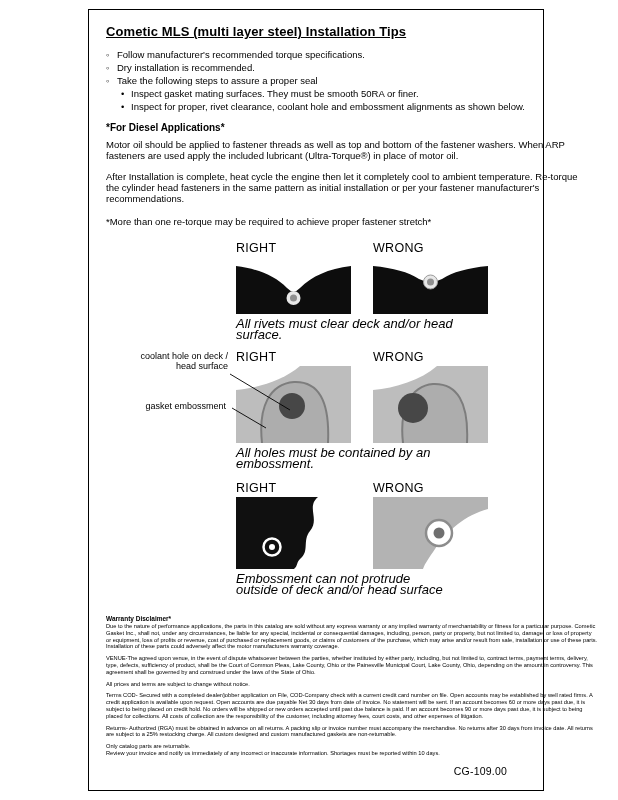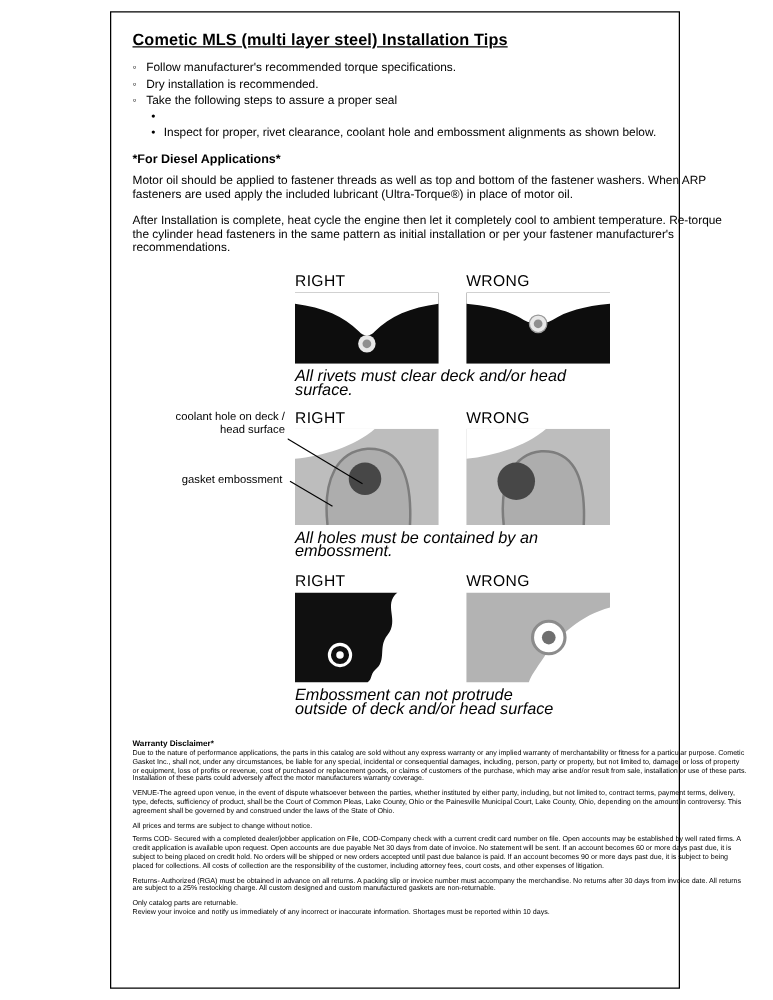--- a/index.html
+++ b/index.html
@@ -76,30 +76,32 @@
         <div class="bullet">
           <span class="b">◦</span>
           <span>Dry installation is recommended.</span>
         </div>
         <div class="bullet">
           <span class="b">◦</span>
           <span>Take the following steps to assure a proper seal</span>
         </div>
         <div class="bullet sub">
           <span class="b">•</span>
+          <span>Inspect gasket mating surfaces.  They must be smooth 50RA or finer.</span>
         </div>
         <div class="bullet sub">
           <span class="b">•</span>
           <span>Inspect for proper, rivet clearance, coolant hole and embossment alignments as shown below.</span>
         </div>
       </div>
 
       <div class="diesel-heading">*For Diesel Applications*</div>
       <div class="para">Motor oil should be applied to fastener threads as well as top and bottom of the fastener washers. When ARP fasteners are used apply the included lubricant (Ultra-Torque®) in place of motor oil.</div>
       <div class="para">After Installation is complete, heat cycle the engine then let it completely cool to ambient temperature. Re-torque the cylinder head fasteners in the same pattern as initial installation or per your fastener manufacturer's recommendations.</div>
+      <div class="note">*More than one re-torque may be required to achieve proper fastener stretch*</div>
 
       <div class="diag-wrap">
         <div class="diag-row">
           <div class="diag-col">
             <div class="diag-head">RIGHT</div>
             <svg class="diag-img" viewBox="0 0 115 57" width="115" height="57">
               <rect width="115" height="57" fill="#0d0d0d"></rect>
               <path d="M0,0 H115 V9 C92,12 76,19 64,31 Q57.5,38 51,31 C39,19 23,12 0,9 Z" fill="#ffffff"></path>
               <circle cx="57.5" cy="41" r="7" fill="#e8e8e8"></circle>
               <circle cx="57.5" cy="41" r="3.5" fill="#8f8f8f"></circle>
@@ -176,16 +178,17 @@
         <div class="legal-heading">Warranty Disclaimer*</div>
         <p class="tight">Due to the nature of performance applications, the parts in this catalog are sold without any express warranty or any implied warranty of merchantability or fitness for a particular purpose.  Cometic Gasket Inc., shall not, under any circumstances, be liable for any special, incidental or consequential damages, including, person, party or property, but not limited to, damage, or loss of property or equipment, loss of profits or revenue, cost of purchased or replacement goods, or claims of customers of the purchase, which may arise and/or result from sale, installation or use of these parts.  Installation of these parts could adversely affect the motor manufacturers warranty coverage.</p>
         <p>VENUE-The agreed upon venue, in the event of dispute whatsoever between the parties, whether instituted by either party, including, but not limited to, contract terms, payment terms, delivery, type, defects, sufficiency of product, shall be the Court of Common Pleas, Lake County, Ohio or the Painesville Municipal Court, Lake County, Ohio, depending on the amount in controversy.  This agreement shall be governed by and construed under the laws of the State of Ohio.</p>
         <p>All prices and terms are subject to change without notice.</p>
         <p>Terms COD- Secured with a completed dealer/jobber application on File, COD-Company check with a current credit card number on file.  Open accounts may be established by well rated firms.  A credit application is available upon request.  Open accounts are due payable Net 30 days from date of invoice.  No statement will be sent.  If an account becomes 60 or more days past due, it is subject to being placed on credit hold.  No orders will be shipped or new orders accepted until past due balance is paid.  If an account becomes 90 or more days past due, it is subject to being placed for collections.  All costs of collection are the responsibility of the customer, including attorney fees, court costs, and other expenses of litigation.</p>
         <p>Returns- Authorized (RGA) must be obtained in advance on all returns.  A packing slip or invoice number must accompany the merchandise.  No returns after 30 days from invoice date.  All returns are subject to a 25% restocking charge.  All custom designed and custom manufactured gaskets are non-returnable.</p>
         <p>Only catalog parts are returnable.</p>
         <p class="tight">Review your invoice and notify us immediately of any incorrect or inaccurate information.  Shortages must be reported within 10 days.</p>
       </div>
 
+      <div class="code">CG-109.00</div>
 
     </div>
   </div>
 </div>
 
 </body></html>

